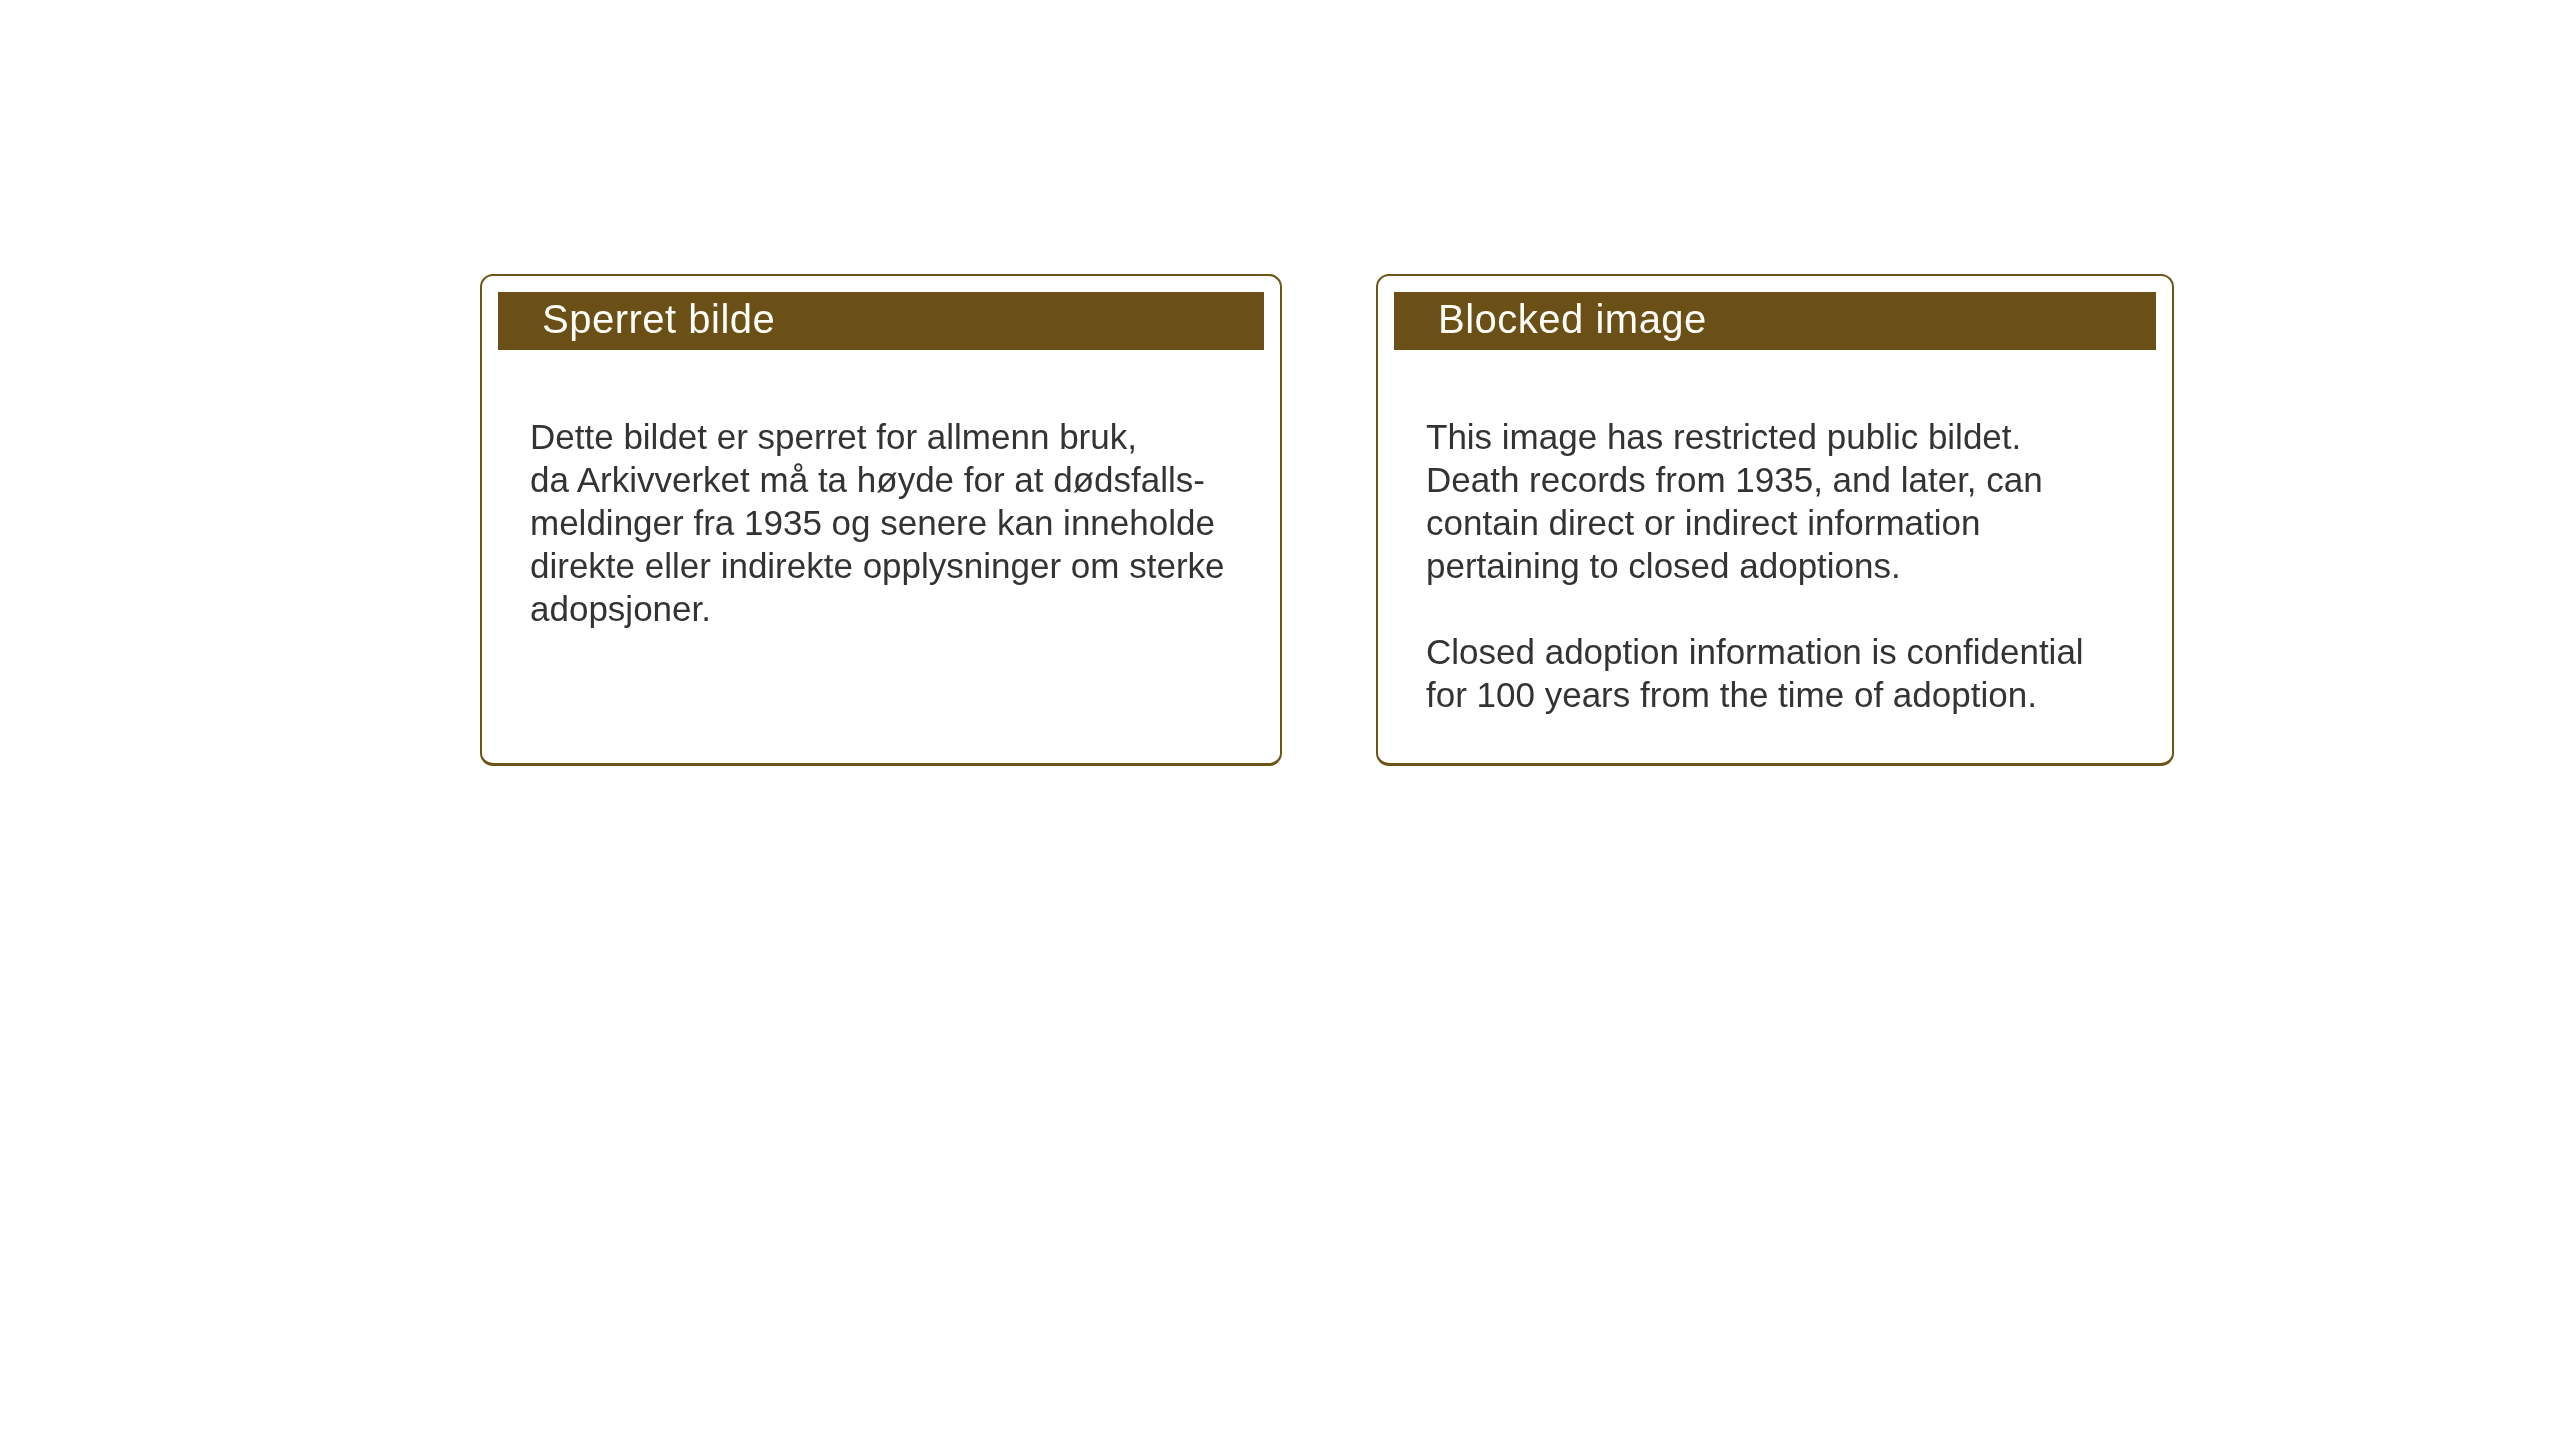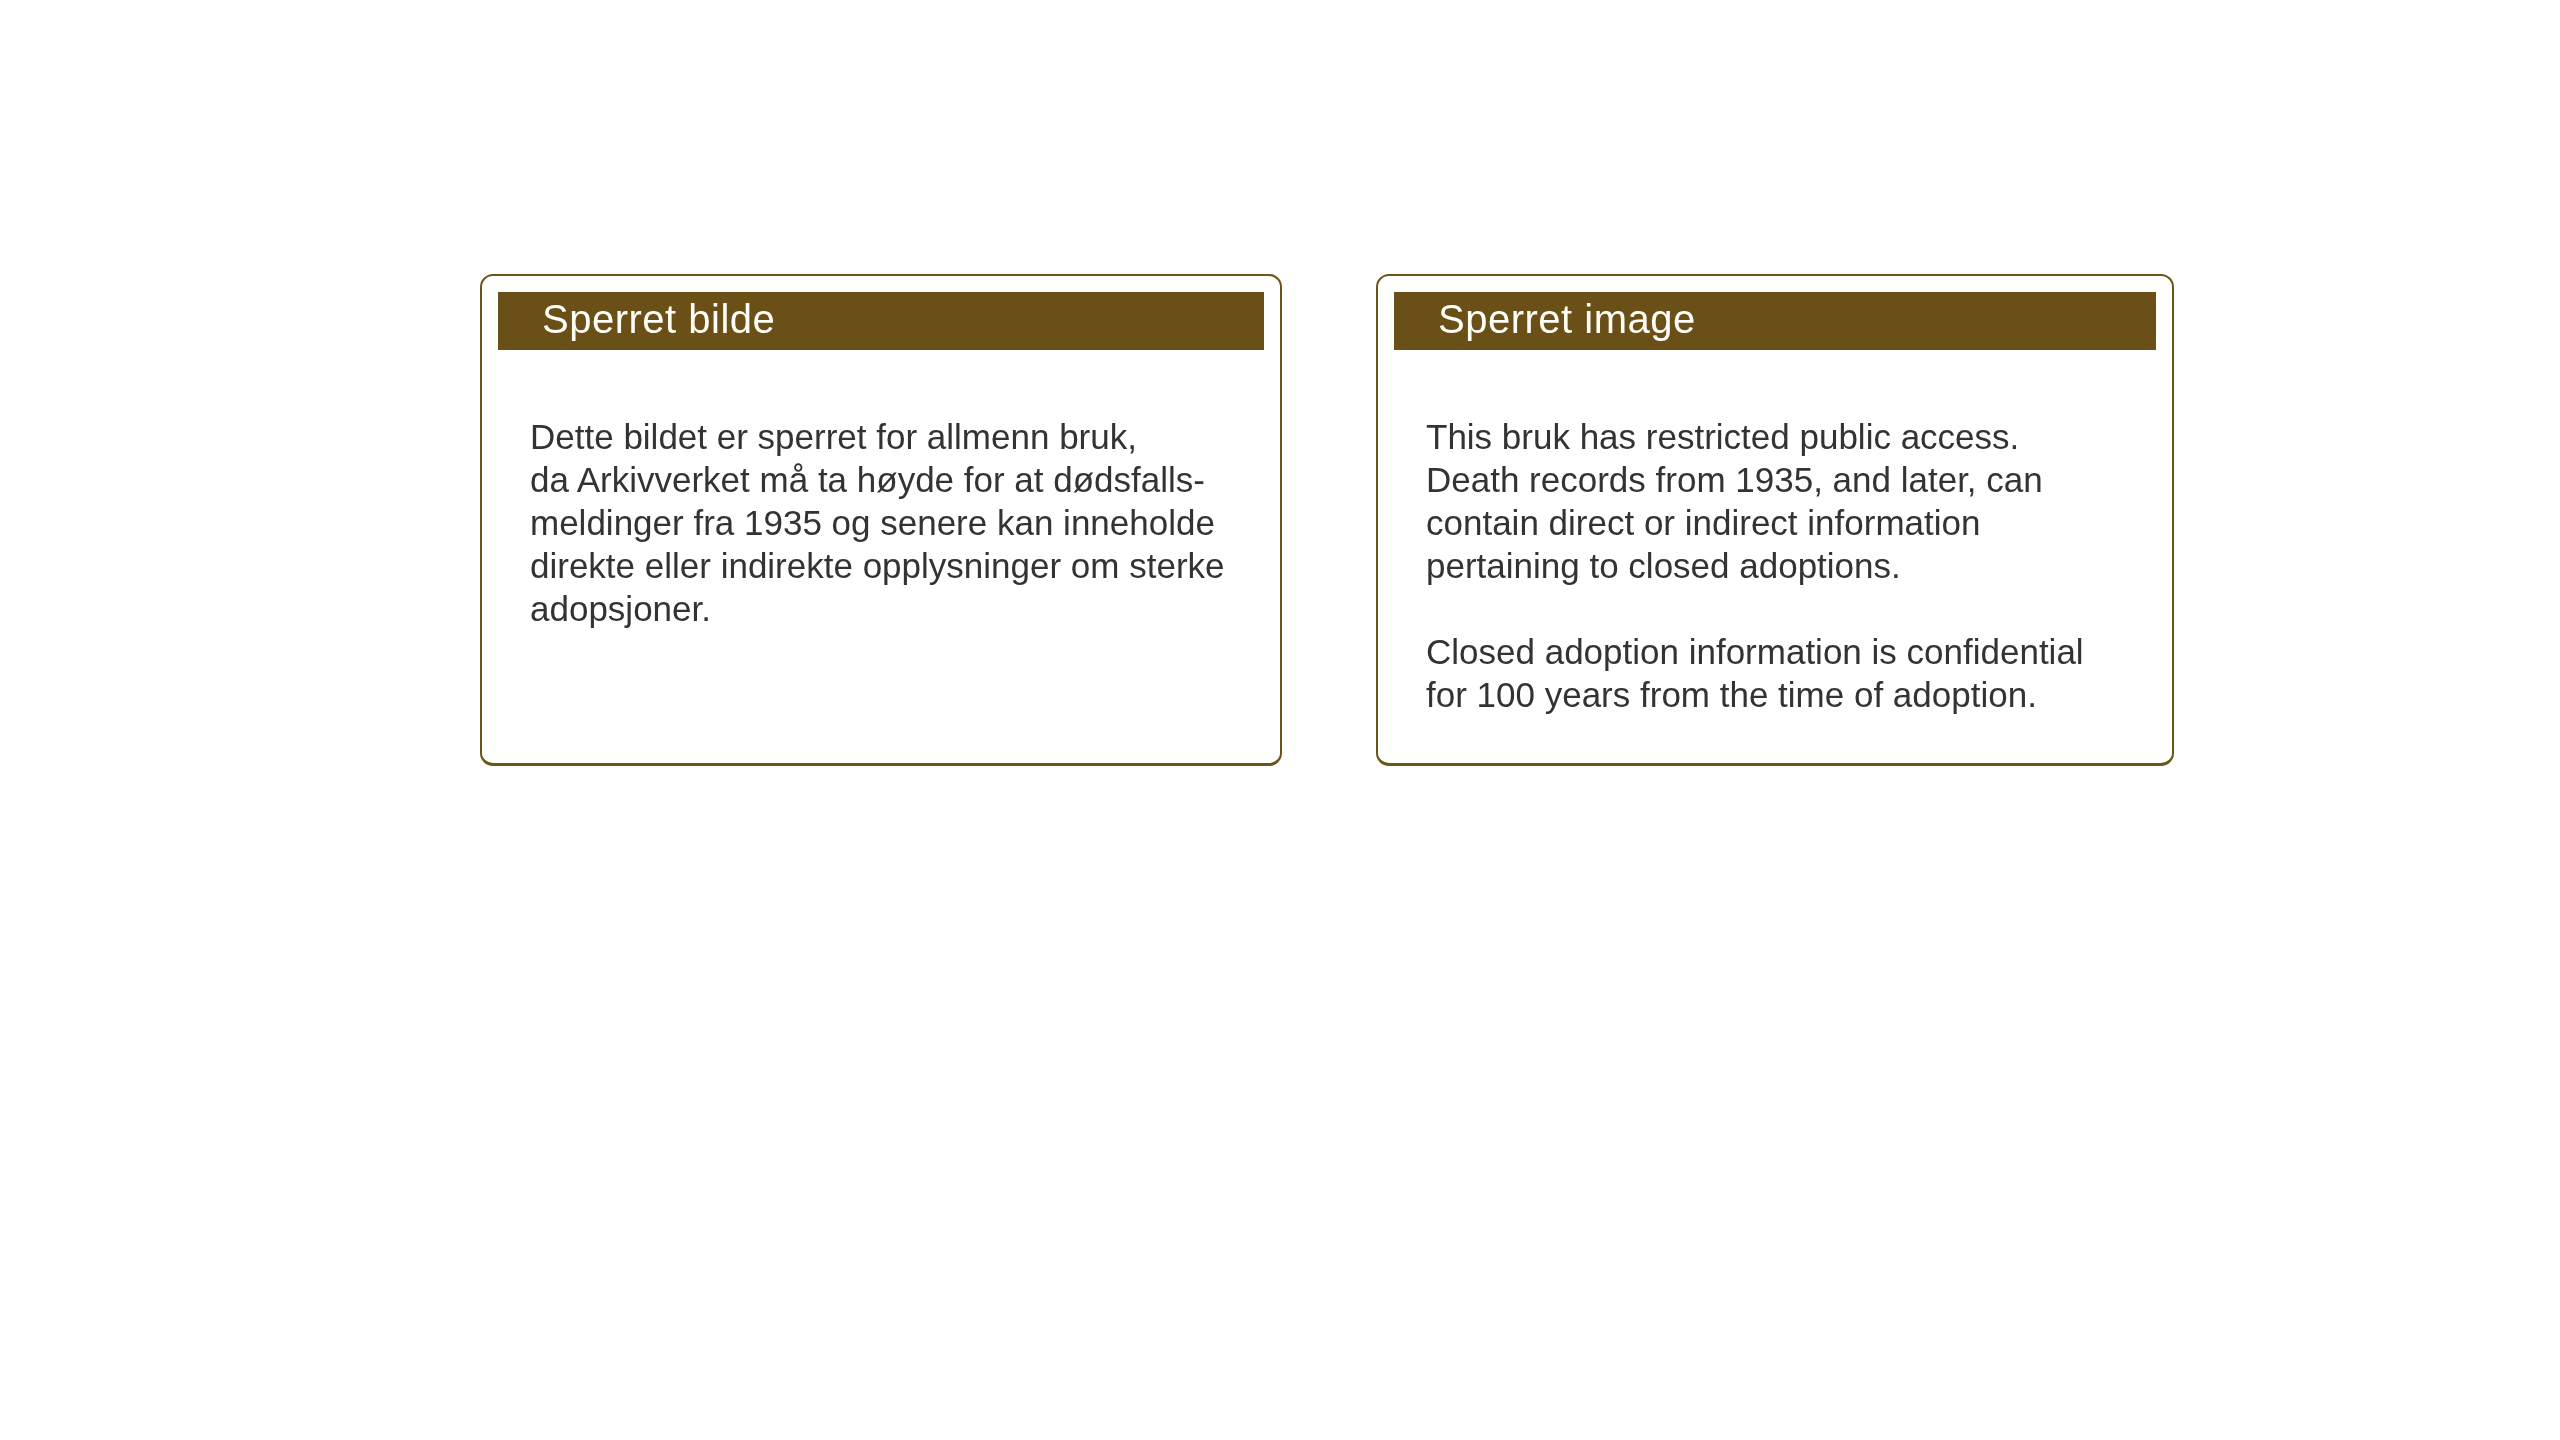--- a/index.html
+++ b/index.html
@@ -78,24 +78,24 @@
       <p>Dette bildet er sperret for allmenn bruk,
 da Arkivverket må ta høyde for at dødsfalls-
 meldinger fra 1935 og senere kan inneholde
 direkte eller indirekte opplysninger om sterke
 adopsjoner.</p>
     </div>
   </section>
 
   <section class="card card-en">
     <header class="card-header">
-      <span class="card-title">Sperret image</span>
+      <span class="card-title">Blocked image</span>
     </header>
     <div class="card-body">
-      <p>This bruk has restricted public access.
+      <p>This image has restricted public bildet.
 Death records from 1935, and later, can
 contain direct or indirect information
 pertaining to closed adoptions.</p>
       <p>Closed adoption information is confidential
 for 100 years from the time of adoption.</p>
     </div>
   </section>
 
 </div>
 

